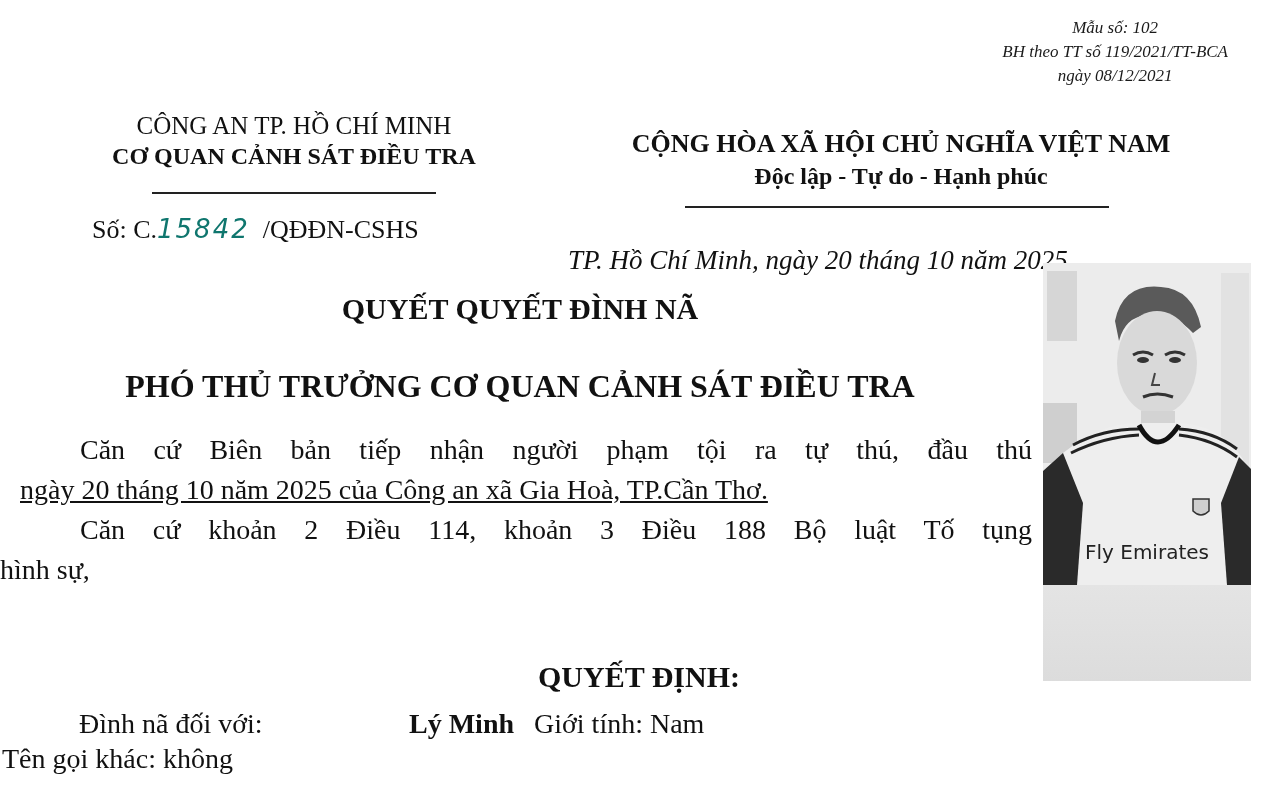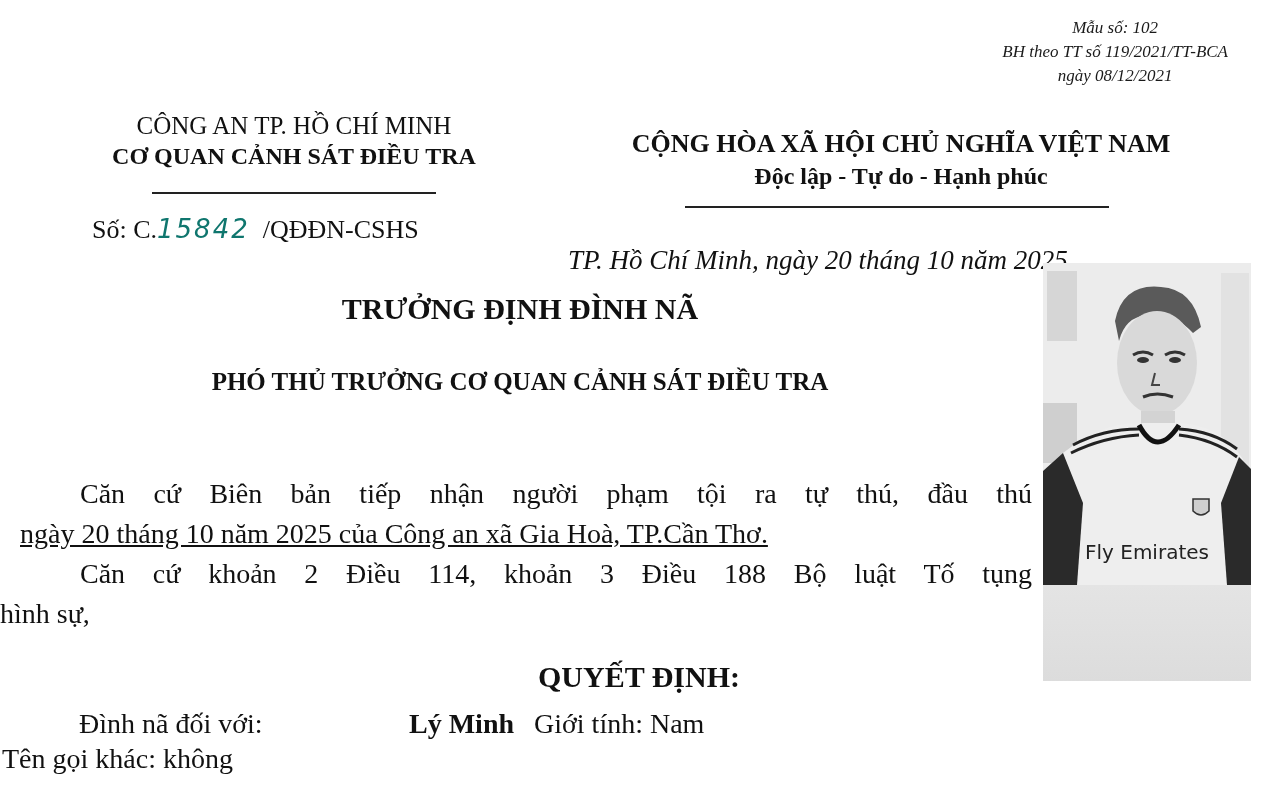--- a/index.html
+++ b/index.html
@@ -20,22 +20,22 @@
     .left-hdr .dept { font-size: 24px; line-height: 30px; font-weight: bold; }
     .uline-left { left: 152px; top: 192px; width: 284px; height: 2px; background: #222; }
     .docno { left: 92px; top: 214px; font-size: 26px; }
     .docno .hand { font-family: "DejaVu Sans", sans-serif; font-style: italic; font-weight: 300; letter-spacing: 2px; color: #0f766e; }
     .right-hdr { left: 562px; top: 128px; width: 678px; text-align: center; }
     .right-hdr .nation { font-size: 26px; line-height: 32px; font-weight: bold; }
     .right-hdr .motto { font-size: 24px; line-height: 32px; font-weight: bold; }
     .uline-right { left: 685px; top: 206px; width: 424px; height: 2px; background: #222; }
     .place-date { left: 568px; top: 214px; font-size: 27px; font-style: italic; margin-top: 31px; }
     .title1 { left: 0; width: 1040px; top: 292px; text-align: center; font-size: 30px; font-weight: bold; }
-    .title2 { left: 0; width: 1040px; top: 368px; text-align: center; font-size: 25px; font-weight: bold; }
-    .body-text { left: 0; top: 430px; width: 1032px; font-size: 28px; line-height: 40px; white-space: normal; margin-top: 44px; }
+    .title2 { left: 0; width: 1040px; top: 368px; text-align: center; font-size: 32px; font-weight: bold; }
+    .body-text { left: 0; top: 430px; width: 1032px; font-size: 28px; line-height: 40px; white-space: normal; }
     .body-text p { margin: 0; text-align: justify; text-align-last: justify; }
     .body-text p.indent { text-indent: 80px; }
     .body-text p.last { text-align-last: left; }
     .decision { left: 0; width: 1262px; top: 660px; text-align: center; font-size: 30px; font-weight: bold; padding-left: 0; }
     .decision span { position: relative; left: 8px; }
     .subject-row { left: 79px; top: 708px; font-size: 28px; }
     .subject-label { display: inline-block; width: 330px; }
     .subject-name { font-weight: bold; display: inline-block; margin-right: 20px; }
     .alias-row { left: 2px; top: 743px; font-size: 28px; }
     .photo {
@@ -63,21 +63,21 @@
   <span>Số: C.</span><span class="hand">15842</span>&nbsp;&nbsp;<span>/QĐĐN-CSHS</span>
 </div>
 
 <div class="abs right-hdr">
   <div class="nation">CỘNG HÒA XÃ HỘI CHỦ NGHĨA VIỆT NAM</div>
   <div class="motto">Độc lập - Tự do - Hạnh phúc</div>
 </div>
 <div class="abs uline-right"></div>
 <div class="abs place-date">TP. Hồ Chí Minh, ngày 20 tháng 10 năm 2025</div>
 
-<div class="abs title1">TRƯỞNG ĐỊNH ĐÌNH NÃ</div>
+<div class="abs title1">QUYẾT QUYẾT ĐÌNH NÃ</div>
 <div class="abs title2">PHÓ THỦ TRƯỞNG CƠ QUAN CẢNH SÁT ĐIỀU TRA</div>
 
 <div class="abs body-text">
   <p class="indent" style="padding-left:0;">Căn cứ Biên bản tiếp nhận người phạm tội ra tự thú, đầu thú</p>
   <p class="last" style="padding-left:20px;text-decoration:underline;">ngày 20 tháng 10 năm 2025 của Công an xã Gia Hoà, TP.Cần Thơ.</p>
   <p class="indent">Căn cứ khoản 2 Điều 114, khoản 3 Điều 188 Bộ luật Tố tụng</p>
   <p class="last">hình sự,</p>
 </div>
 
 <div class="abs photo">

